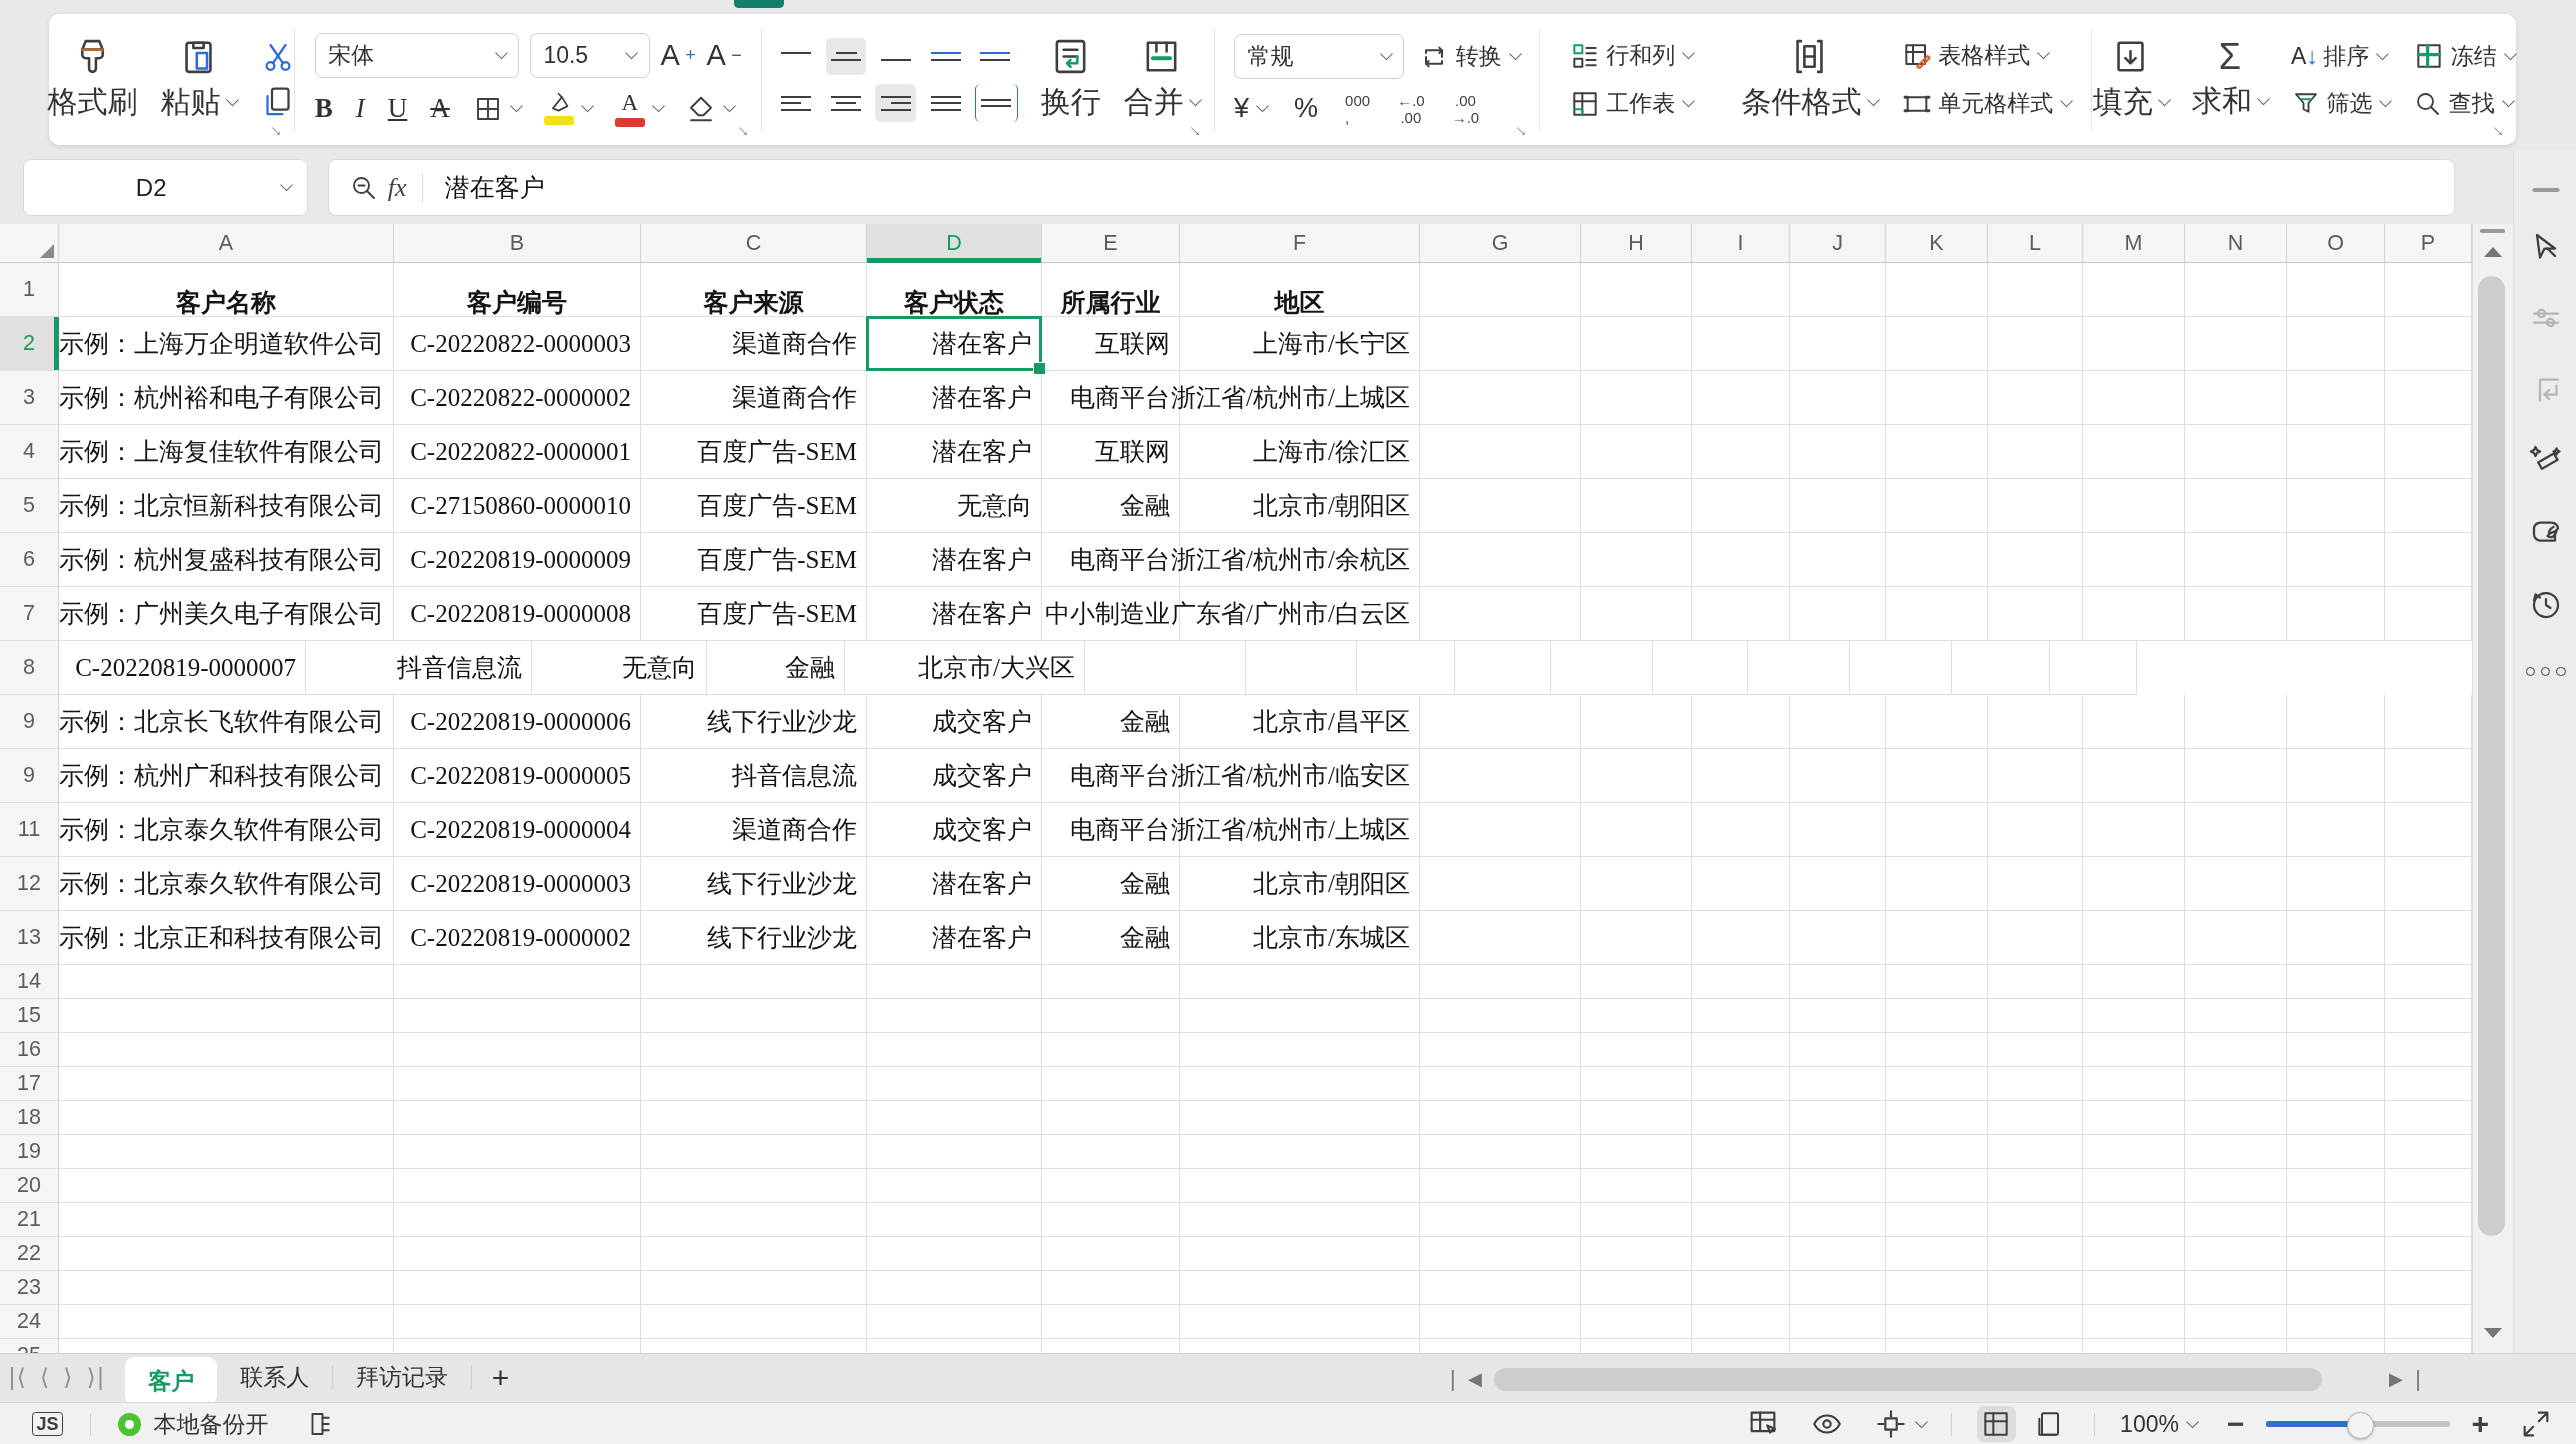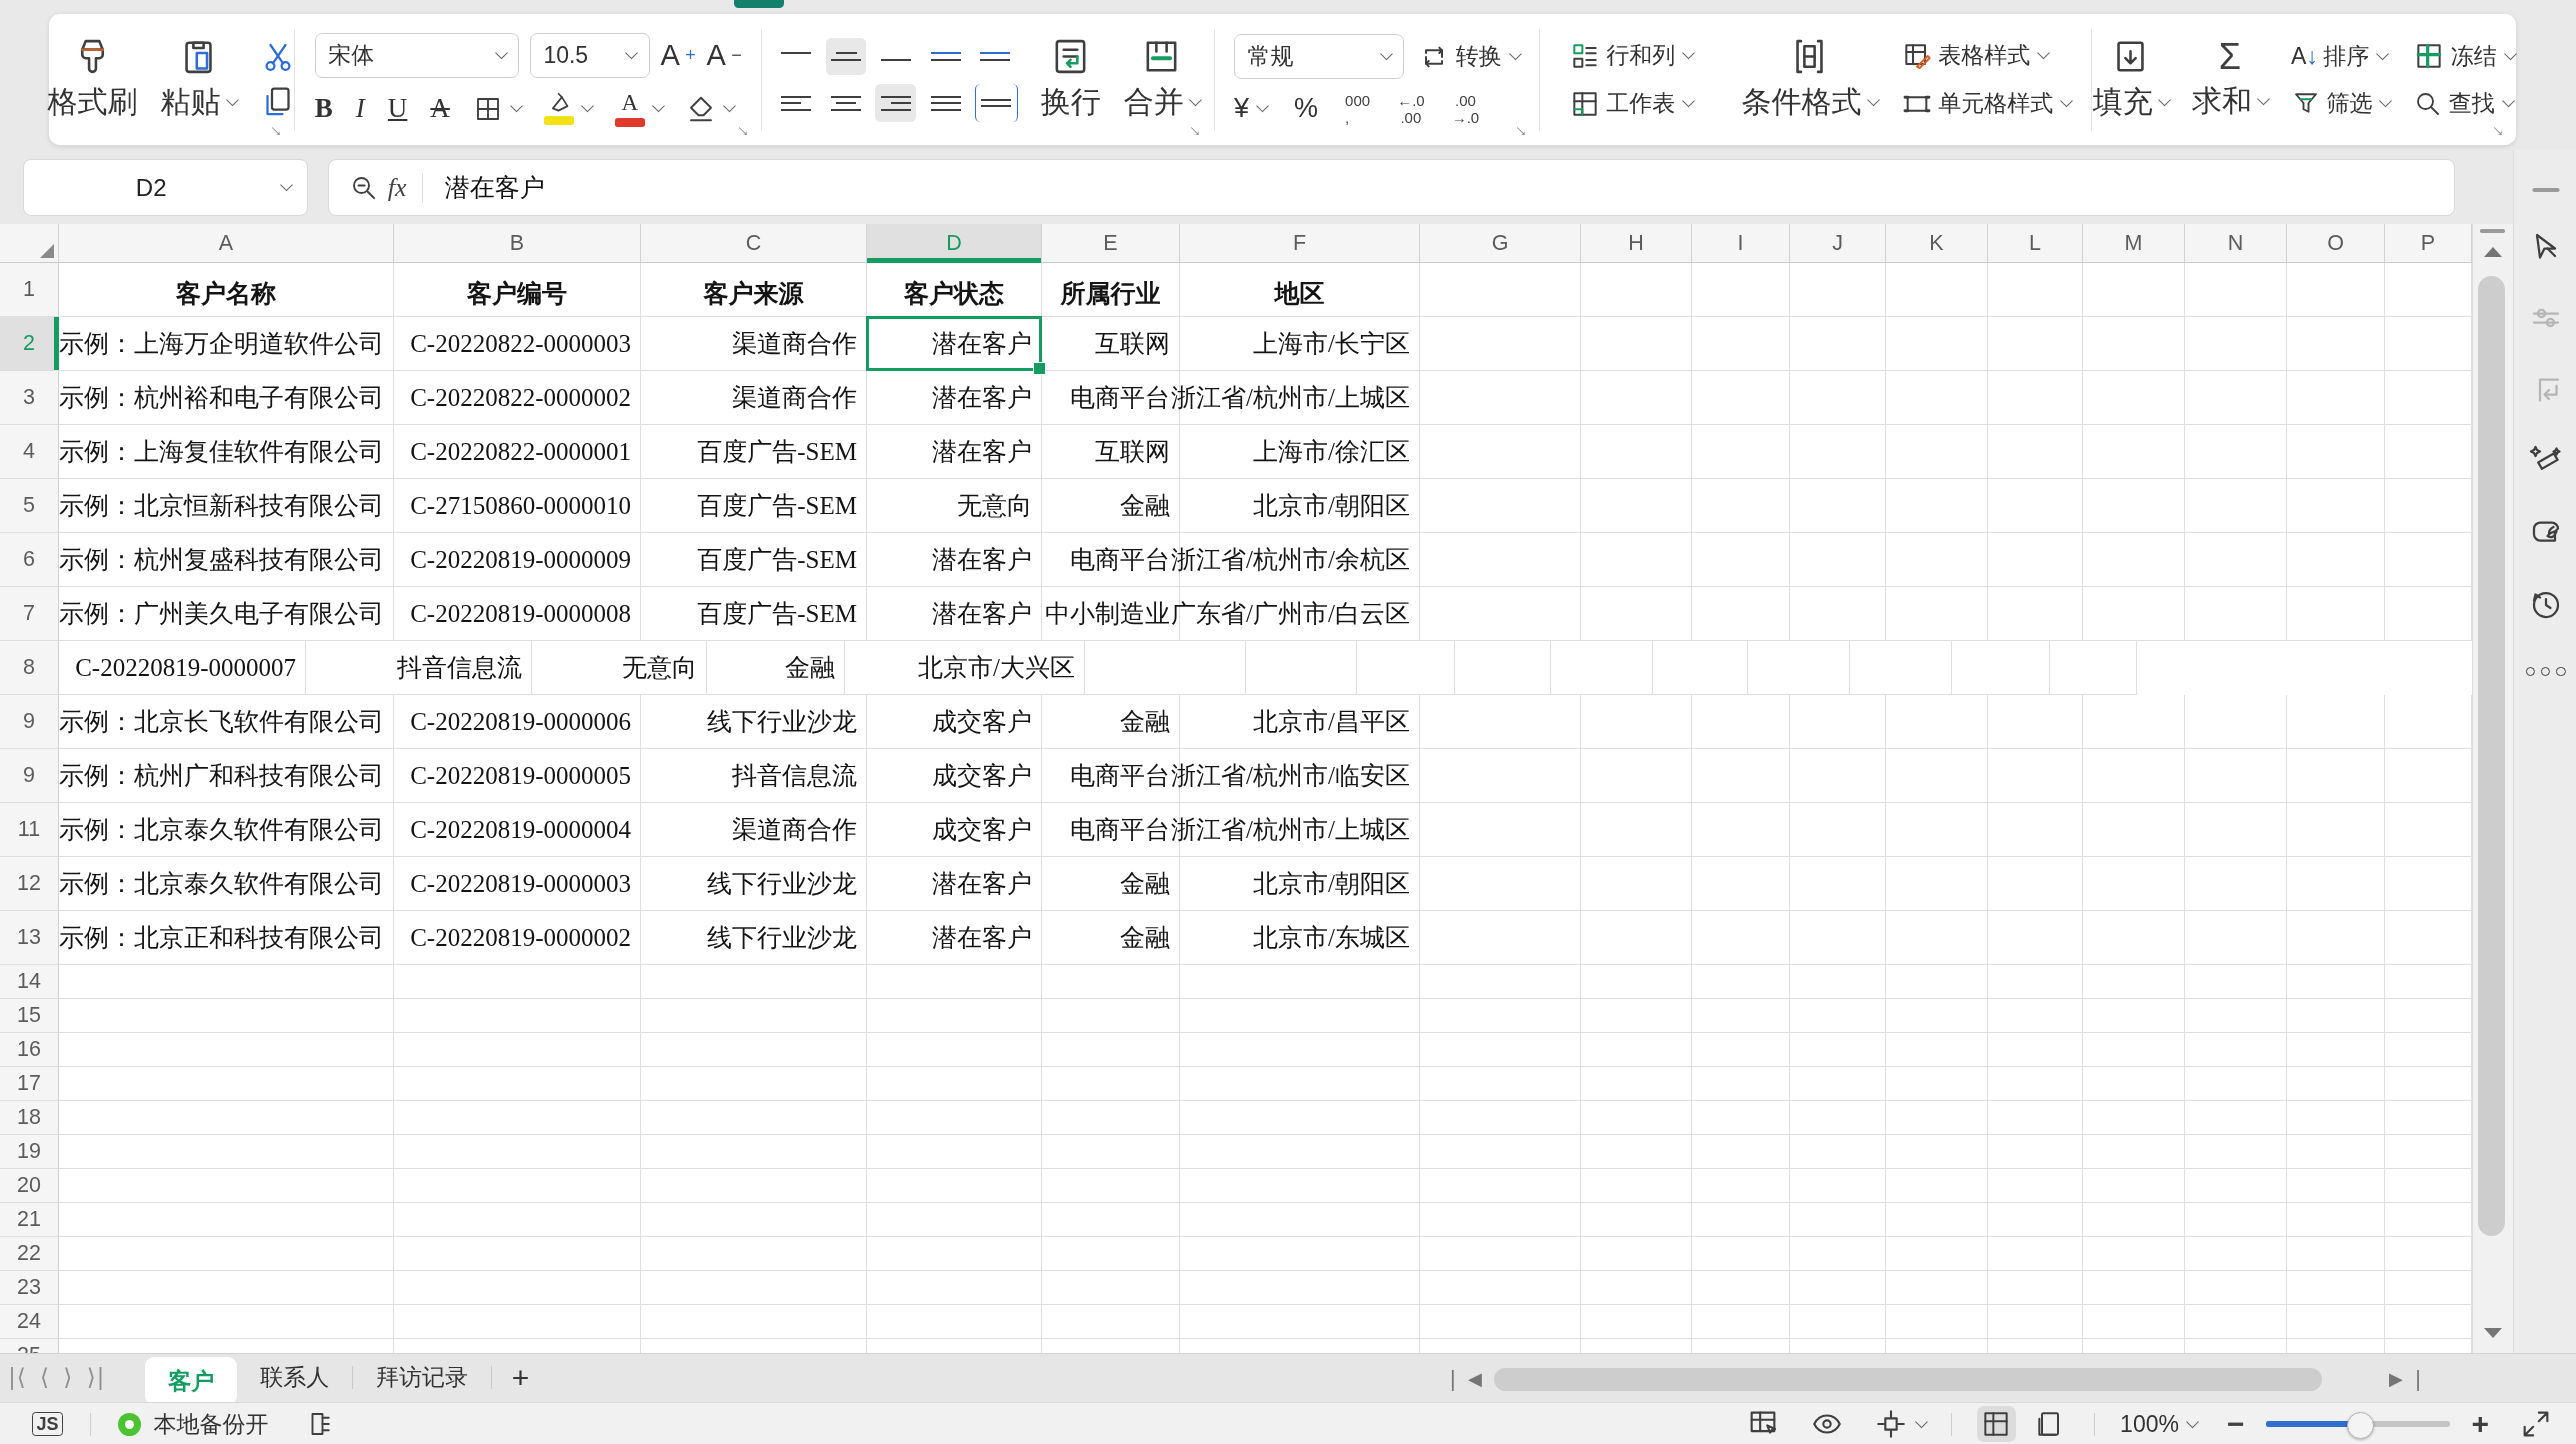--- a/index.html
+++ b/index.html
@@ -53,21 +53,21 @@
   .ch.sel::after{content:"";position:absolute;left:0;right:0;bottom:-0.9px;height:5.4px;background:#169b62;}
   .row{display:flex;}
   .rh{box-sizing:border-box;background:#f5f5f5;border-right:0.9px solid #d2d2d2;border-bottom:0.9px solid #dedede;
       display:flex;align-items:center;justify-content:center;font-size:21.5px;color:#5c5c5c;position:relative;}
   .rh.sel{background:#e0e0e0;color:#169b62;}
   .rh.sel::after{content:"";position:absolute;top:0;bottom:0;right:-0.9px;width:5.4px;background:#169b62;}
   .c{box-sizing:border-box;border-right:0.9px solid #dedede;border-bottom:0.9px solid #dedede;overflow:visible;position:relative;
      font-family:"Liberation Serif","DejaVu Serif",serif;font-size:25px;color:#141414;}
   .c .cv{float:right;white-space:nowrap;margin:0 9px 0 0;line-height:53px;}
   .c.hd{font-weight:bold;}
-  .c.hd .cv{float:none;text-align:center;margin:4px;display:block;}
+  .c.hd .cv{float:none;text-align:center;margin:13px;display:block;}
   .selbox{position:absolute;border:3.6px solid #169b62;box-sizing:border-box;pointer-events:none;}
   .selbox .handle{position:absolute;right:-7.2px;bottom:-7.2px;width:11.6px;height:11.6px;background:#169b62;border:1.8px solid #fff;}
   
   .vgutter{position:absolute;left:2472px;top:224px;width:41px;height:1130px;background:#f1f1f1;border-left:0.9px solid #dcdcdc;}
   .vsb-dash{position:absolute;left:7.2px;top:5.4px;width:25px;height:3.6px;background:#9a9a9a;border-radius:1.8px;}
   .vsb-up{position:absolute;left:10.7px;top:23px;width:0;height:0;border-left:9px solid transparent;border-right:9px solid transparent;border-bottom:10.7px solid #757575;}
   .vsb-dn{position:absolute;left:10.7px;bottom:16px;width:0;height:0;border-left:9px solid transparent;border-right:9px solid transparent;border-top:10.7px solid #757575;}
   .vsb-thumb{position:absolute;left:5.4px;top:52px;width:27px;height:960px;background:#cdcdcd;border-radius:13.4px;}
   .sidebar{position:absolute;left:2513px;top:150px;width:63px;height:1251px;background:#ececec;border-left:0.9px solid #dcdcdc;}
   .sb-it{position:absolute;left:50%;transform:translateX(-50%);}
@@ -1135,21 +1135,21 @@
     </div>
   </div>
 
   <div class="tabbar">
     <div class="navarr">
       <span>|⟨</span>
       <span>⟨</span>
       <span>⟩</span>
       <span>⟩|</span>
     </div>
-    <div class="stab active" style="margin-left:40px;">
+    <div class="stab active" style="margin-left:20px;">
       <span>客户</span>
     </div>
     <div class="stab">
       <span>联系人</span>
     </div>
     <span class="tdiv"></span>
     <div class="stab">
       <span>拜访记录</span>
     </div>
     <span class="tdiv"></span>

